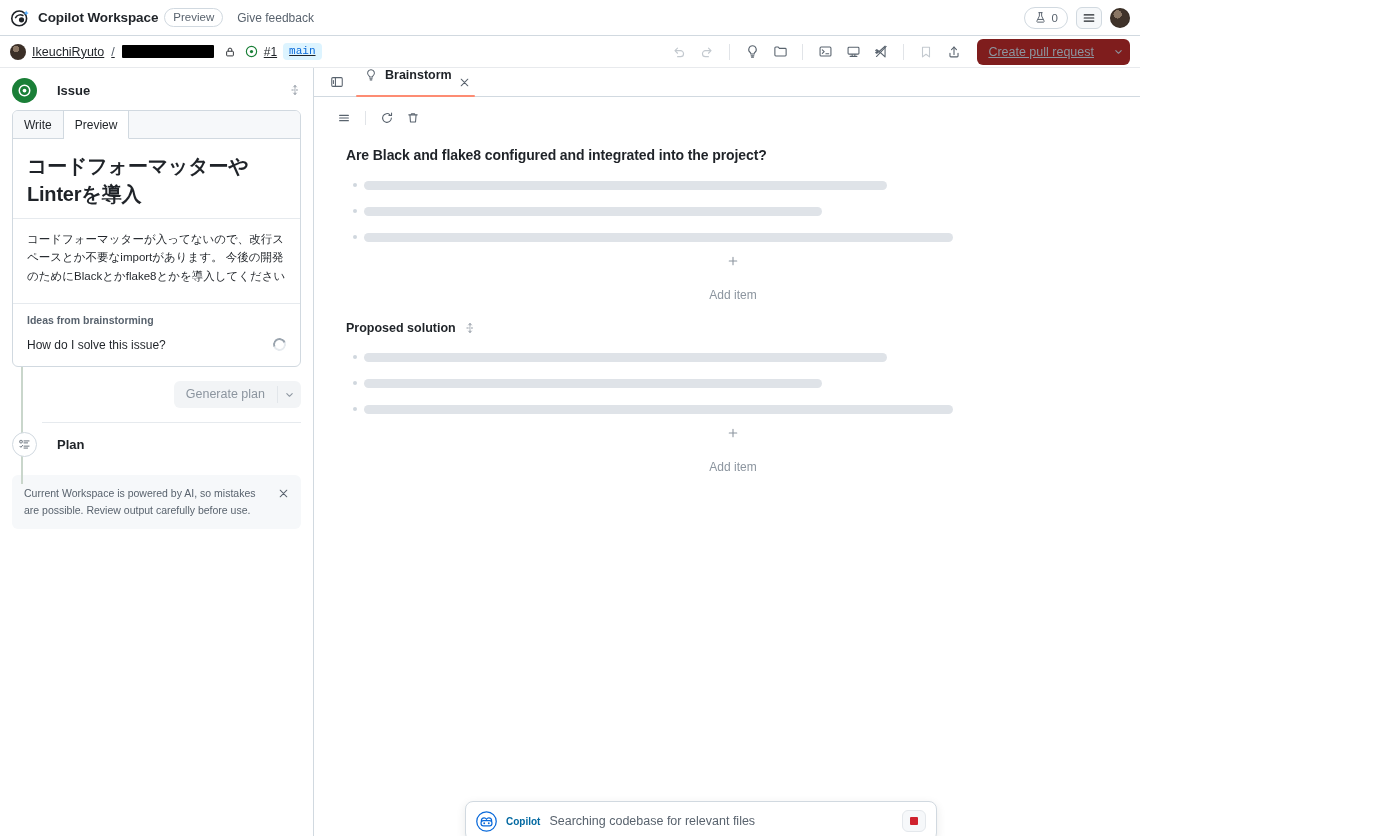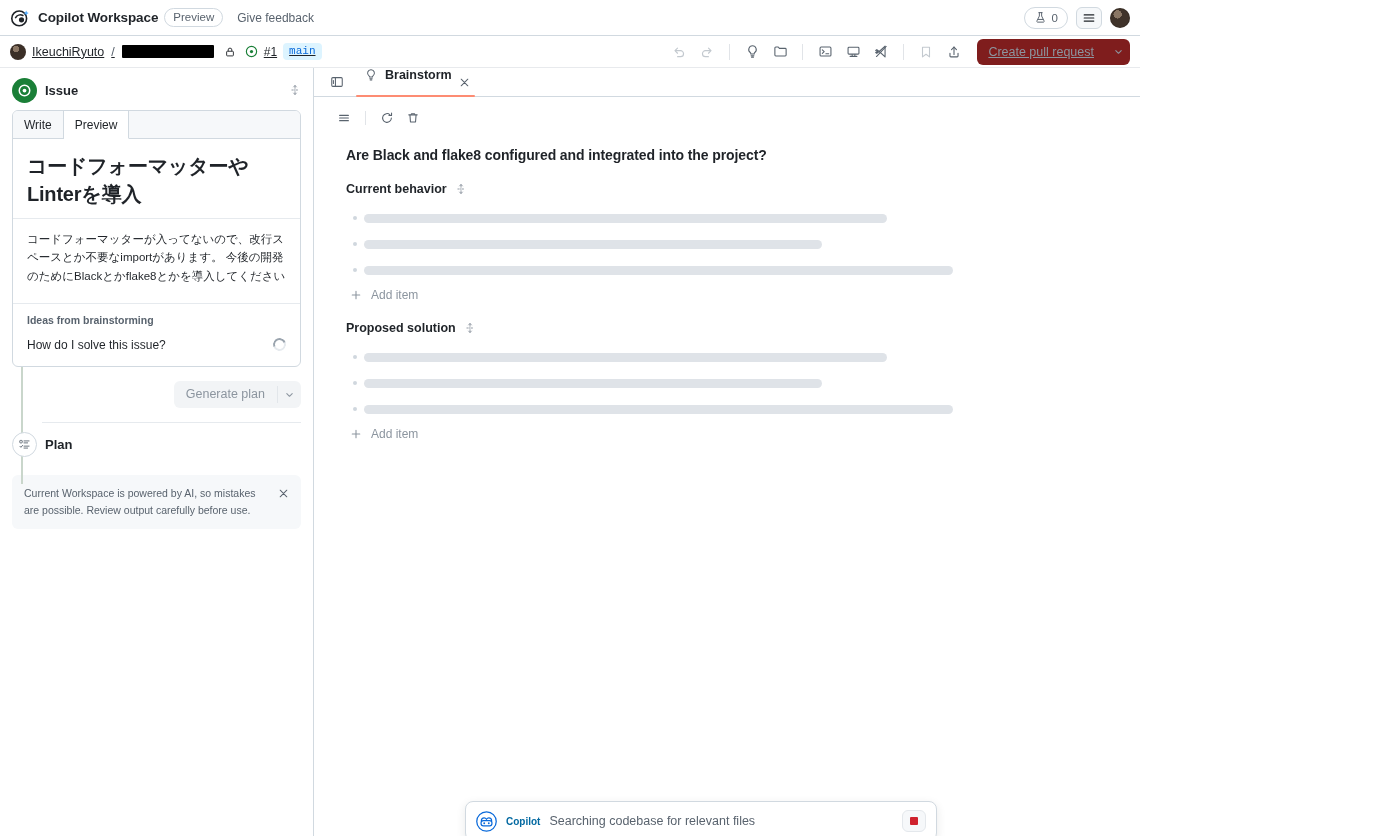--- a/index.html
+++ b/index.html
@@ -93,21 +93,21 @@
     overflow: hidden;
   }
   .node-head { display: flex; align-items: center; height: 40px; padding-top: 4px; position: relative; }
   .node-dot {
     width: 25px; height: 25px; border-radius: 50%;
     display: flex; align-items: center; justify-content: center;
     flex-shrink: 0; z-index: 2; background: #ffffff;
   }
   .node-dot.issue { background: #1a7f37; }
   .node-dot.plan { background: #ffffff; border: 1px solid #d1d9e0; }
-  .node-label { font-size: 13px; font-weight: 700; margin-left: 8px; color: #1f2328; }
+  .node-label { font-size: 13px; font-weight: 700; margin-left: 20px; color: #1f2328; }
   .node-grip { margin-left: auto; cursor: grab; }
   .rail {
     position: absolute; left: 21px; top: 104px; width: 2px; height: 312px;
     background: #c9d6cb; z-index: 0;
   }
   .issue-card {
     border: 1px solid #d1d9e0; border-radius: 6px; background: #ffffff;
     margin-top: 2px; overflow: hidden; position: relative; z-index: 1;
   }
   .tabs-row { display: flex; background: #f6f8fa; border-bottom: 1px solid #d1d9e0; height: 28px; }
@@ -183,21 +183,21 @@
   .doc-q { font-size: 14px; font-weight: 700; letter-spacing: -0.1px; color: #1f2328; }
   .sec-head { display: flex; align-items: center; gap: 8px; margin-top: 19px; }
   .sec-title { font-size: 12.5px; font-weight: 700; color: #1f2328; }
   .sk-list { margin-top: 9px; }
   .sk-row { display: flex; align-items: center; height: 26px; }
   .sk-bullet { width: 18px; display: flex; justify-content: center; }
   .sk-bullet i {
     width: 4px; height: 4px; border-radius: 50%; background: #d0d7de; display: block;
   }
   .sk-bar { height: 9px; border-radius: 5px; background: #dfe3e8; }
-  .add-item { display: flex; align-items: center; gap: 9px; margin-top: 5px; cursor: pointer; padding-left: 4px; }
+  .add-item { display: flex; align-items: center; gap: 21px; margin-top: 5px; cursor: pointer; padding-left: 4px; flex-direction: column; }
   .add-item span { font-size: 12px; color: #8c959f; }
 
   
   .copilot-bar {
     position: absolute; left: 465px; top: 801px; width: 472px; height: 40px;
     background: #ffffff; border: 1px solid #d1d9e0; border-radius: 8px;
     box-shadow: 0 3px 10px rgba(31,35,40,0.10);
     display: flex; align-items: center; padding: 0 10px 0 10px; gap: 9px;
   }
   .cop-avatar { width: 21px; height: 21px; flex-shrink: 0; }
@@ -489,30 +489,20 @@
               <path d="M6.2 4.4V3.1h3.6v1.3" fill="none" stroke="#59636e" stroke-width="1.2" stroke-linejoin="round"></path>
               <path d="M4.5 4.4l.6 8.2h5.8l.6-8.2" fill="none" stroke="#59636e" stroke-width="1.2" stroke-linejoin="round"></path>
             </svg>
           </span>
         </div>
       </div>
 
       <div class="doc-body">
         <div class="doc-q">Are Black and flake8 configured and integrated into the project?</div>
 
-        <div class="sec-head">
-          <span class="sec-title">Current behavior</span>
-          <span>
-            <svg viewBox="0 0 14 14" width="12" height="12">
-              <path d="M7 1.8V5M7 9v3.2" stroke="#8c959f" stroke-width="1.1" stroke-linecap="round"></path>
-              <path d="M5.4 3.4 7 1.8l1.6 1.6M5.4 10.6 7 12.2l1.6-1.6" fill="none" stroke="#8c959f" stroke-width="1.1" stroke-linecap="round" stroke-linejoin="round"></path>
-              <path d="M3.4 7h7.2" stroke="#8c959f" stroke-width="1.1" stroke-linecap="round" stroke-dasharray="1.3 1.3"></path>
-            </svg>
-          </span>
-        </div>
         <div class="sk-list">
           <div class="sk-row">
             <span class="sk-bullet">
                 <i></i>
               </span>
             <span class="sk-bar" style="width:523px"></span>
           </div>
           <div class="sk-row">
             <span class="sk-bullet">
                 <i></i>

